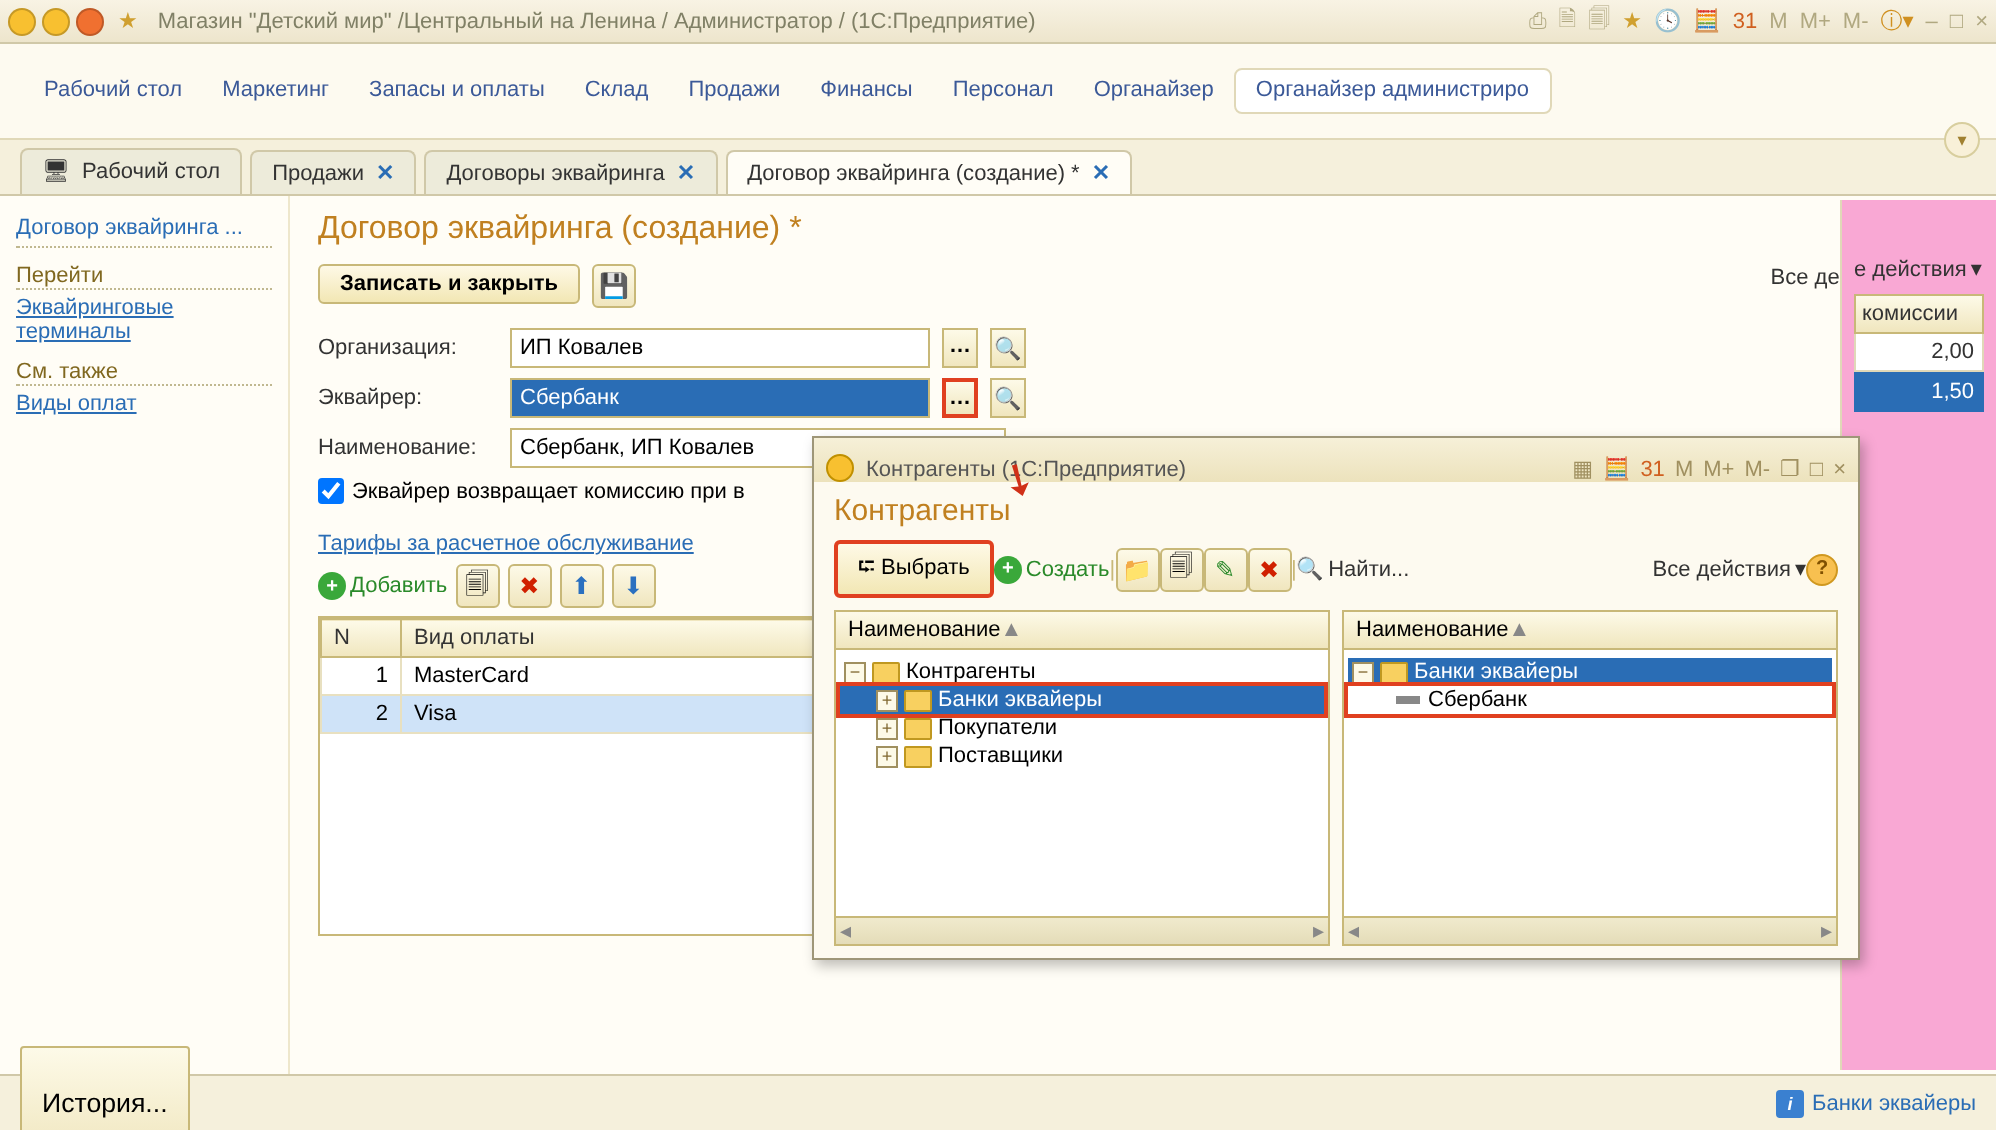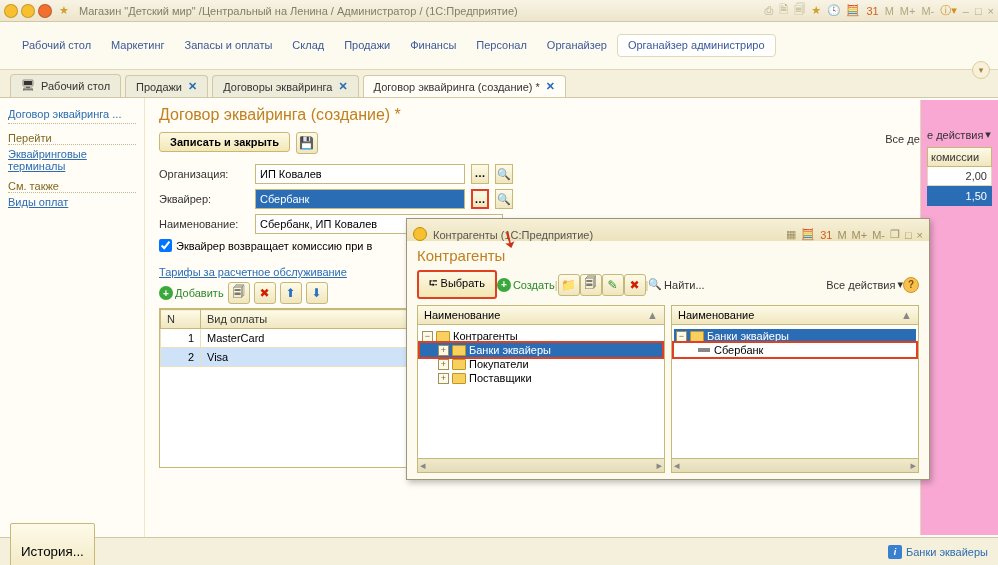--- a/index.html
+++ b/index.html
@@ -64,21 +64,21 @@
   .dlg-title { height:22px; background:linear-gradient(#f6f0d8,#ece2bc); display:flex; align-items:flex-end; padding:0 6px; gap:6px; color:#555; }
   .dlg-title .t { flex:1; }
   .dlg-title .wicons { display:flex; gap:5px; color:#a09060; align-items:center; }
   .dlg-title .wicons span { cursor:pointer; }
   .dlg-body { padding:6px 10px; flex:1; display:flex; flex-direction:column; overflow:hidden; }
   .dlg-body h2 { color:#c08020; font-size:15px; font-weight:normal; margin-bottom:6px; }
   .dlg-tb { display:flex; align-items:center; gap:0; margin-bottom:6px; }
   .btn.hl { border:2px solid #e04020; }
   .dlg-split { display:flex; gap:6px; flex:1; overflow:hidden; }
   .tree-pane { flex:1; border:1px solid #c8b878; background:#fff; display:flex; flex-direction:column; }
-  .tree-head { background:linear-gradient(#fdfae8,#f0e6be); border-bottom:1px solid #c8b878; padding:3px 6px; display:flex; justify-content:space-between; }
+  .tree-head { background:linear-gradient(#fdfae8,#f0e6be); border-bottom:1px solid #c8b878; padding:3px 6px; display:flex; justify-content:flex-start; }
   .tree-body { flex:1; padding:4px 2px; overflow:auto; font-size:11px; }
   .tree-node { display:flex; align-items:center; gap:3px; padding:1px 2px; white-space:nowrap; }
   .expander { width:11px;height:11px;border:1px solid #a09060;display:inline-flex;align-items:center;justify-content:center;font-size:9px;line-height:1;color:#806830;background:#fdfae8; cursor:pointer;}
   .folder { width:14px;height:11px;background:#f8d060;border:1px solid #c09820;border-radius:1px;display:inline-block; }
   .tree-node.sel { background:#2a6db5; color:#fff; }
   .tree-node.hl { outline:2px solid #e04020; }
   .tree-scroll { height:14px; background:linear-gradient(#f0eacd,#e4dcb8); border-top:1px solid #c8b878; display:flex; align-items:center; justify-content:space-between; padding:0 2px; color:#888;}
   .item-ico { width:12px;height:4px;background:#888;display:inline-block;margin-right:1px; }
   
   .arrow-annot { position:absolute; left:500px; top:227px; color:#d03018; font-size:22px; transform:rotate(30deg); pointer-events:none; z-index:50;}

